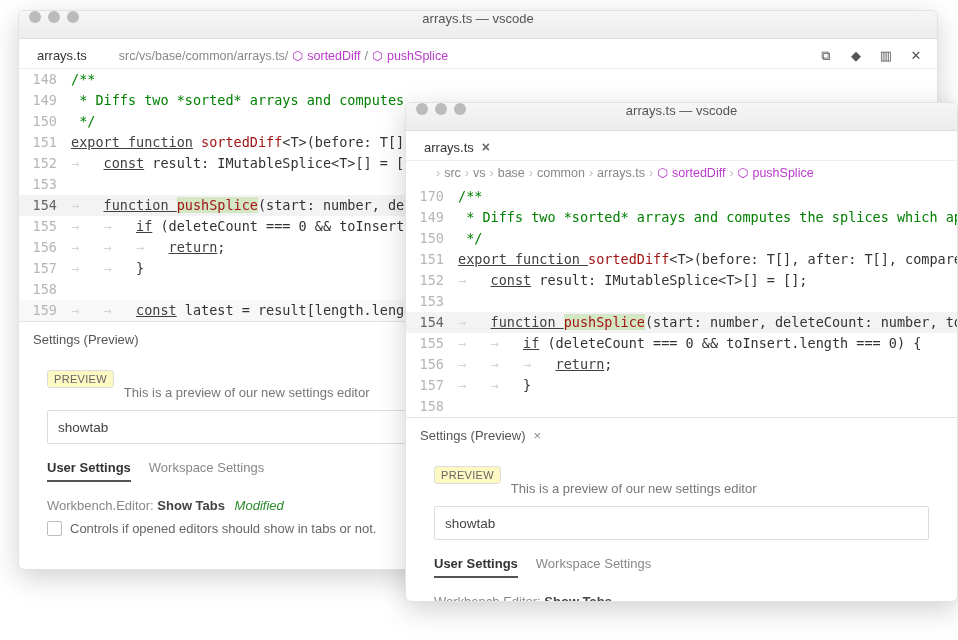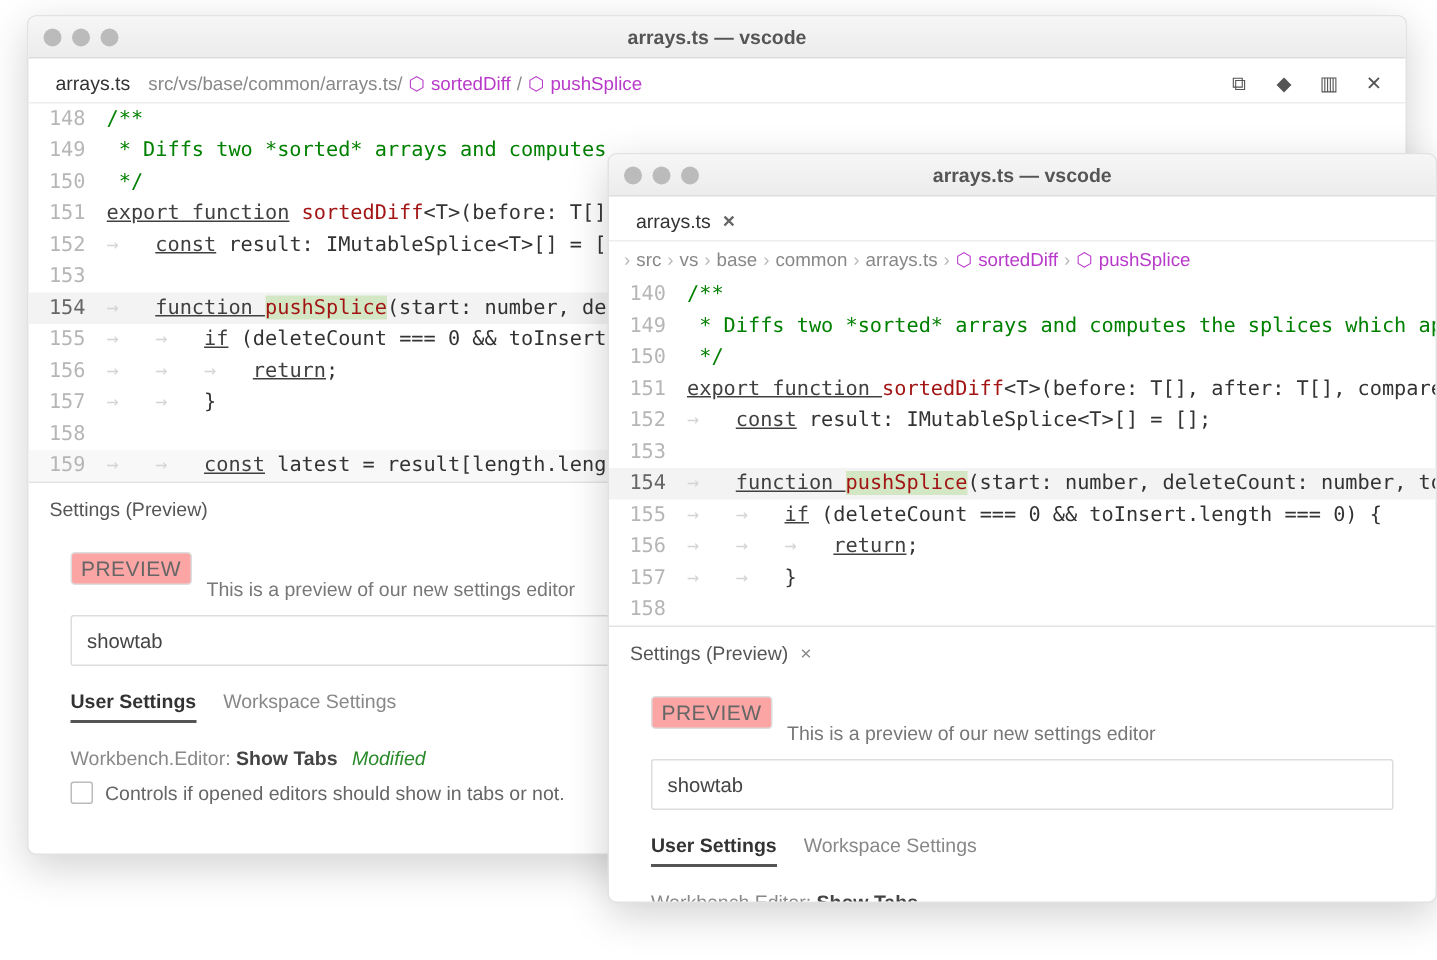--- a/index.html
+++ b/index.html
@@ -1,47 +1,47 @@
 <!DOCTYPE html>
 <html><head>
 <meta charset="utf-8">
 <style>
   * { margin: 0; padding: 0; box-sizing: border-box; }
   body { font-family: -apple-system, "Helvetica Neue", Arial, sans-serif; background: #fff; font-size: 13px; color: #333; position: relative; width: 958px; height: 640px; overflow: hidden; }
   .window { position: absolute; background: #fff; border-radius: 6px; box-shadow: 0 8px 28px rgba(0,0,0,.18); overflow: hidden; border: 1px solid #e2e2e2; }
   .win1 { left: 18px; top: 10px; width: 920px; height: 560px; }
   .win2 { left: 405px; top: 102px; width: 553px; height: 500px; }
-  .titlebar { height: 28px; background: linear-gradient(to bottom,#f6f6f6,#ececec); display: flex; align-items: center; border-bottom: 1px solid #ddd; padding: 0 10px; position: relative; font-weight: bold; }
+  .titlebar { height: 28px; background: linear-gradient(to bottom,#f6f6f6,#ececec); display: flex; align-items: flex-start; border-bottom: 1px solid #ddd; padding: 0 10px; position: relative; }
   .traffic { display: flex; gap: 7px; }
   .traffic span { width: 12px; height: 12px; border-radius: 50%; background: #bbb; }
   .win-title { position: absolute; left: 0; right: 0; text-align: center; font-size: 13px; color: #555; pointer-events: none; }
   .tabrow { display: flex; align-items: center; padding: 4px 8px 0 8px; height: 30px; border-bottom: 1px solid #eee; }
   .filetab { display: flex; align-items: center; gap: 8px; padding: 4px 10px; font-size: 13px; color: #333; }
   .close-x { font-size: 14px; color: #666; font-weight: bold; }
   .actions { margin-left: auto; display: flex; gap: 12px; align-items: center; padding-right: 4px; }
   .icon-btn { width: 18px; height: 18px; display: flex; align-items: center; justify-content: center; color: #555; }
-  .crumbs { padding: 4px 10px 6px 10px; font-size: 12.5px; color: #888; display: flex; align-items: center; flex-wrap: wrap; gap: 4px; }
+  .crumbs { padding: 4px 10px 6px 10px; font-size: 12.5px; color: #888; display: flex; align-items: center; flex-wrap: wrap; gap: 4px; margin-left: 20px; }
   .crumbs .sep { color: #bbb; }
   .crumb-sym { color: #b83ac9; }
   .editor { font-family: ui-monospace, Menlo, Consolas, monospace; font-size: 13.5px; line-height: 21px; }
   .codeline { display: flex; }
   .codeline.hl { background: #f3f3f3; }
   .codeline.stick { background: #f8f8f8; }
   .gutter { width: 52px; text-align: right; padding-right: 14px; color: #b6b6b6; flex-shrink: 0; }
   .codetxt { white-space: pre; color: #333; overflow: hidden; }
   .ws { color: #d5d5d5; }
   .kw { color: #404040; text-decoration: underline; }
   .fn { color: #a31515; }
   .fnhl { background: #d4e7c5; }
   .cmt { color: #008000; }
   .settings { border-top: 1px solid #e3e3e3; padding: 8px 0 0 0; }
   .settings-hdr { font-size: 13px; color: #555; padding: 2px 14px 8px 14px; display: flex; align-items: center; gap: 8px; }
   .settings-hdr .close { color: #888; font-size: 13px; }
   .preview-row { display: flex; align-items: center; gap: 10px; padding: 2px 28px 10px 28px; }
-  .badge { background: #fca5a5; border: 1px solid #ddd; color: #666; font-size: 14px; padding: 2px 6px; border-radius: 3px; letter-spacing: .3px; }
+  .badge { background: #fef9c3; border: 1px solid #ddd; color: #666; font-size: 11px; padding: 2px 6px; border-radius: 3px; letter-spacing: .3px; }
   .preview-txt { color: #777; font-size: 13px; margin-top: 28px; }
   .search-wrap { padding: 0 28px 10px 28px; }
   .search { height: 34px; border: 1px solid #ddd; width: 100%; padding: 0 10px; font-size: 13.5px; color: #444; border-radius: 2px; }
   .subtabs { display: flex; gap: 18px; padding: 0 28px; font-size: 13px; color: #888; }
   .subtab { padding: 6px 0 5px 0; }
   .subtab.active { color: #333; font-weight: 600; border-bottom: 2px solid #555; }
   .setting-body { padding: 16px 28px; }
   .setting-title { font-size: 13px; color: #888; }
   .setting-title .bold { color: #444; font-weight: 600; }
   .setting-title .mod { color: #2a8a2a; font-style: italic; margin-left: 6px; }
@@ -191,21 +191,21 @@
     <span class="sep">›</span>
       <span class="crumb-sym">⬡</span>
       <span class="crumb-sym">sortedDiff</span>
     <span class="sep">›</span>
       <span class="crumb-sym">⬡</span>
       <span class="crumb-sym">pushSplice</span>
   </div>
 
   <div class="editor">
     <div class="codeline">
-        <div class="gutter">140</div>
+        <div class="gutter">170</div>
         <div class="codetxt"><span class="cmt">/**</span></div>
       </div>
     <div class="codeline">
         <div class="gutter">149</div>
         <div class="codetxt"><span class="cmt"> * Diffs two *sorted* arrays and computes the splices which ap</span></div>
       </div>
     <div class="codeline">
         <div class="gutter">150</div>
         <div class="codetxt"><span class="cmt"> */</span></div>
       </div>

